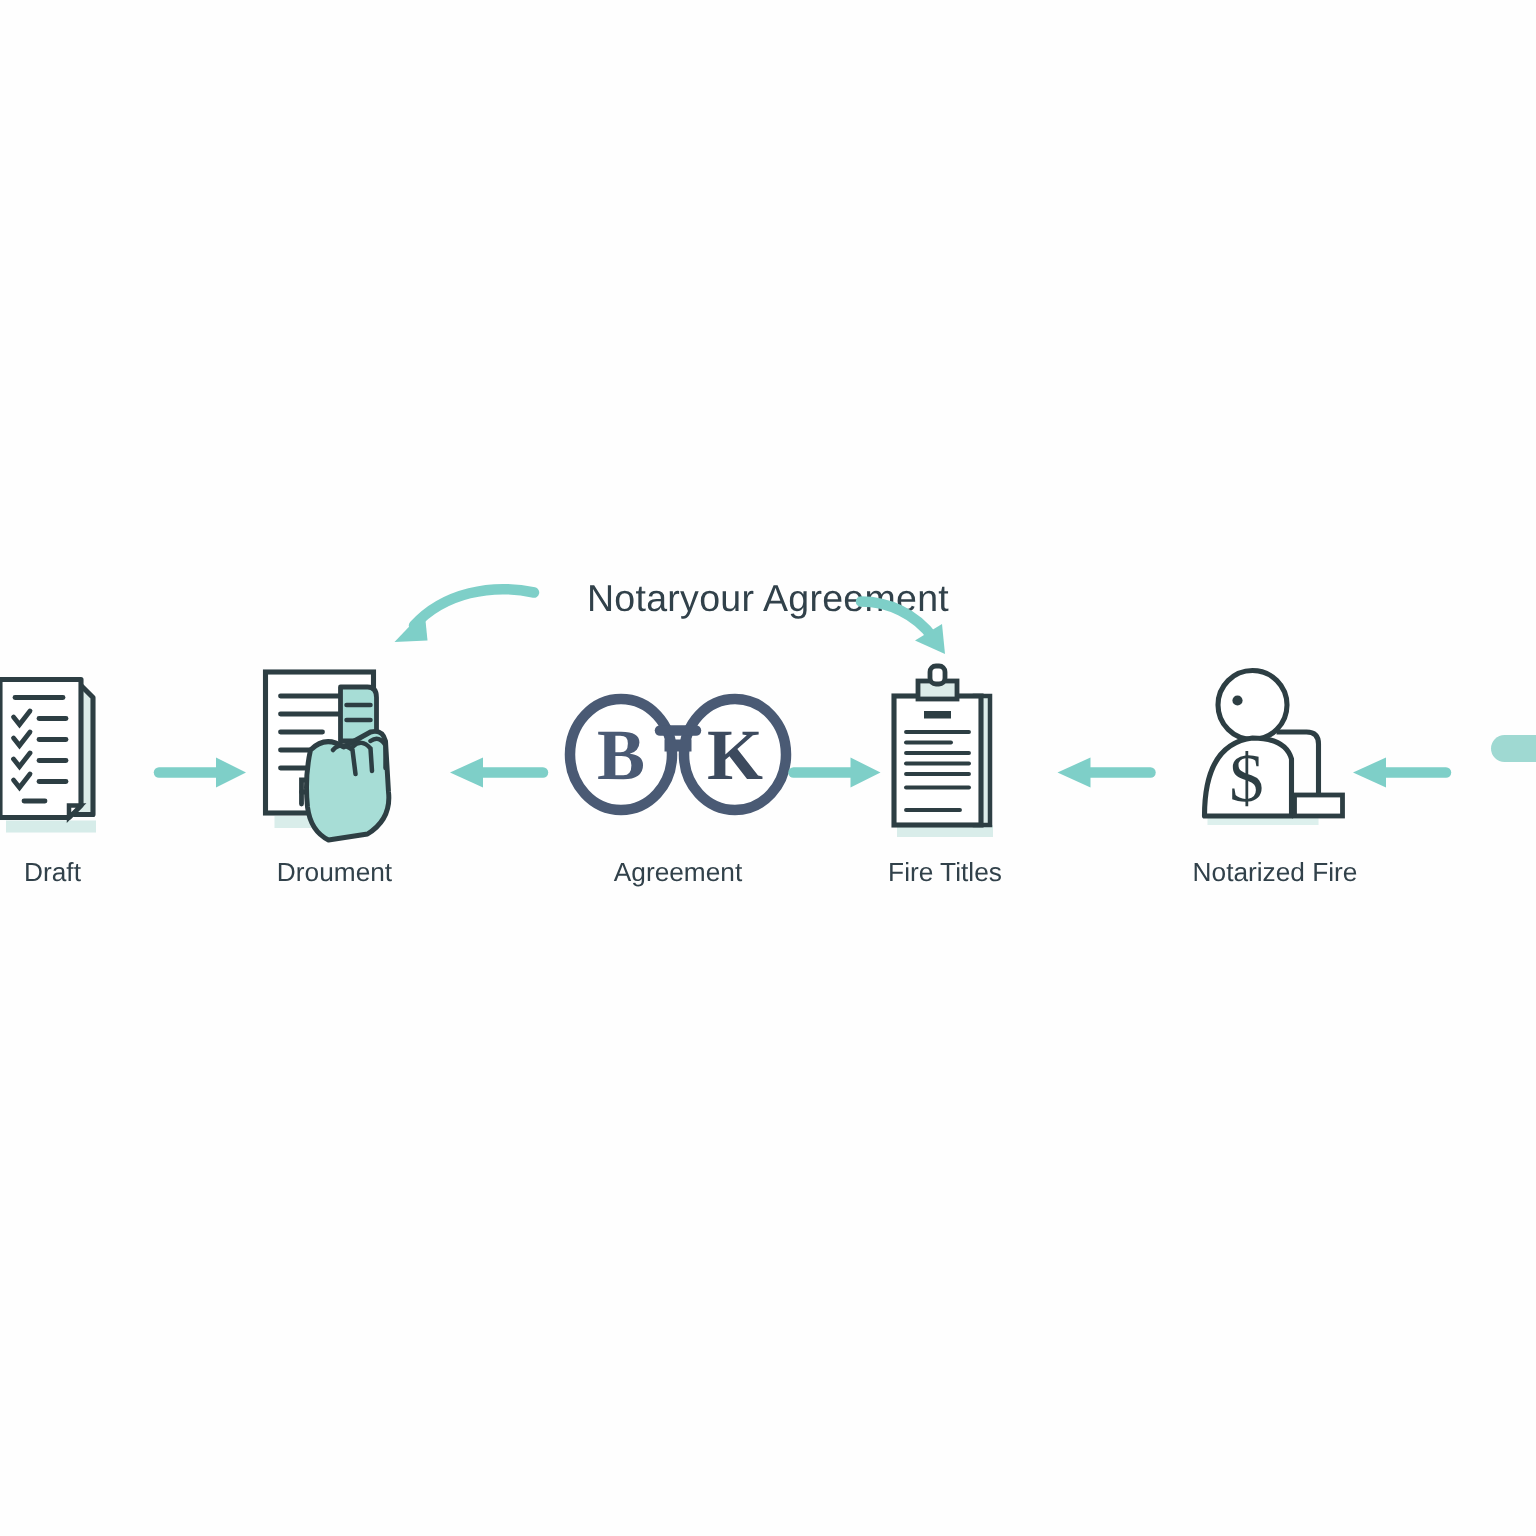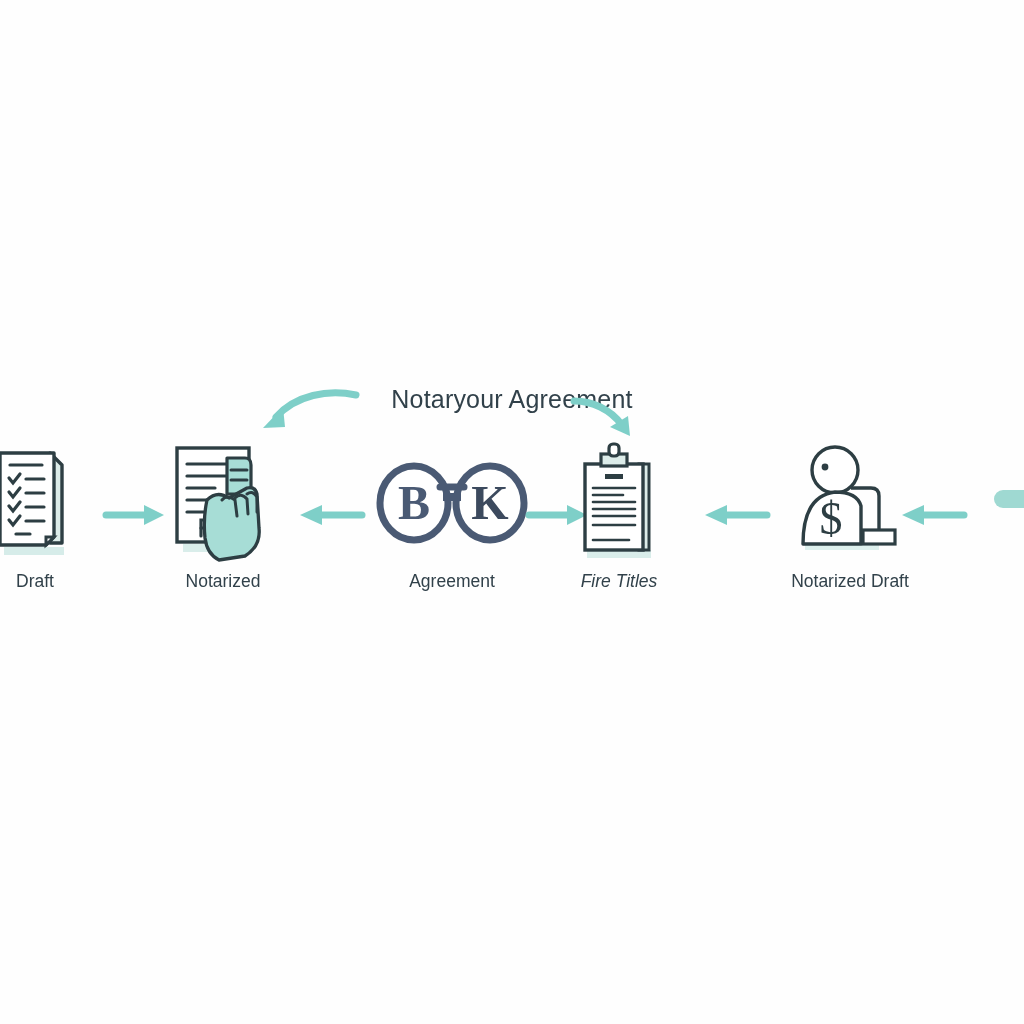--- a/index.html
+++ b/index.html
@@ -73,21 +73,21 @@
     margin-top: 6px;
     font-size: 17.5px;
     color: #31414a;
     white-space: nowrap;
     font-family: "Liberation Sans", sans-serif;
   }
 
   .node-0 { left: -50px;  }
   .node-1 { left: 138px;  }
   .node-2 { left: 367px;  }
-  .node-3 { left: 534px; font-style: italic;  }
+  .node-3 { left: 545px;  }
   .node-4 { left: 765px;  }
   .node-5 { left: 955px;  }
 
   .arrow {
     position: absolute;
     top: 62px;
   }
   .arr-0 { left: 104px; }
   .arr-1 { left: 298px; }
   .arr-2 { left: 527px; }
@@ -173,21 +173,21 @@
             <line x1="64" y1="38" x2="80" y2="38"></line>
           </g>
           <path d="M40 58 Q50 48 62 56 L80 46 Q88 44 90 52 L92 86 Q94 104 78 114 L52 118 Q40 112 38 96 Q36 76 40 58 Z" fill="#a7ddd6" stroke="#2d3e43" stroke-width="3.3" stroke-linejoin="round"></path>
           <g stroke="#2d3e43" stroke-width="3" fill="none" stroke-linecap="round">
             <path d="M55 58 Q60 52 68 58 L70 74"></path>
             <path d="M68 56 Q74 50 80 57 L81 72"></path>
             <path d="M80 52 Q86 48 90 55 L90 70"></path>
           </g>
         </svg>
       </div>
-      <div class="caption">Notarized</div>
+      <div class="caption">Droument</div>
     </div>
 
     <div class="arrow arr-1">
       <svg width="66" height="26" viewBox="0 0 66 26">
         <line x1="24" y1="13" x2="64" y2="13" stroke="#7ecfc8" stroke-width="7" stroke-linecap="round"></line>
         <path d="M2 13 L24 3 L24 23 Z" fill="#7ecfc8"></path>
       </svg>
     </div>
 
     <div class="node node-2">
@@ -246,21 +246,21 @@
         <svg width="110" height="118" viewBox="0 0 110 118">
           <path d="M10 98 L84 98 L84 106 L10 106 Z" fill="#cfe9e5" opacity=".7"></path>
           <circle cx="40" cy="26" r="23" fill="#ffffff" stroke="#2d3e43" stroke-width="3.4"></circle>
           <circle cx="30" cy="23" r="3.4" fill="#2d3e43"></circle>
           <path d="M8 100 Q8 52 40 48 Q62 48 66 62 L66 100 Z" fill="#ffffff" stroke="#2d3e43" stroke-width="3.4" stroke-linejoin="round"></path>
           <path d="M56 44 L76 44 Q84 44 84 52 L84 88" fill="none" stroke="#2d3e43" stroke-width="3.4" stroke-linejoin="round"></path>
           <rect x="68" y="86" width="32" height="14" fill="#ffffff" stroke="#2d3e43" stroke-width="3.2"></rect>
           <text x="36" y="90" text-anchor="middle" font-family="Liberation Serif, serif" font-size="46" fill="#2d3e43">$</text>
         </svg>
       </div>
-      <div class="caption">Notarized Draft</div>
+      <div class="caption">Notarized Fire</div>
     </div>
 
     <div class="arrow arr-4">
       <svg width="66" height="26" viewBox="0 0 66 26">
         <line x1="24" y1="13" x2="64" y2="13" stroke="#7ecfc8" stroke-width="7" stroke-linecap="round"></line>
         <path d="M2 13 L24 3 L24 23 Z" fill="#7ecfc8"></path>
       </svg>
     </div>
 
     <div class="node node-5">

